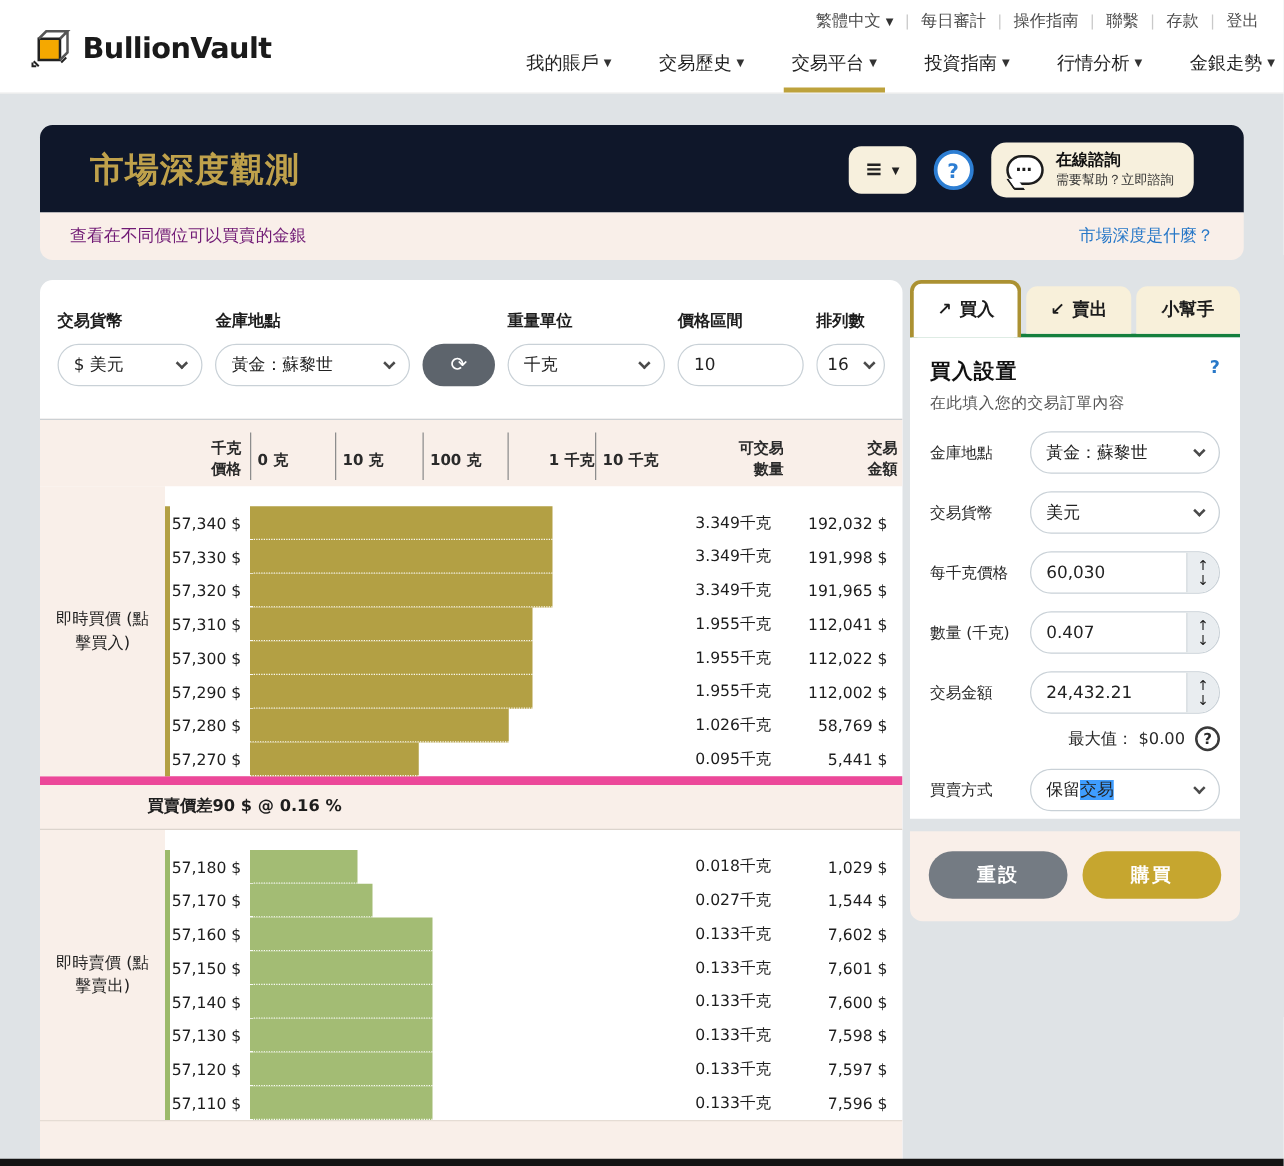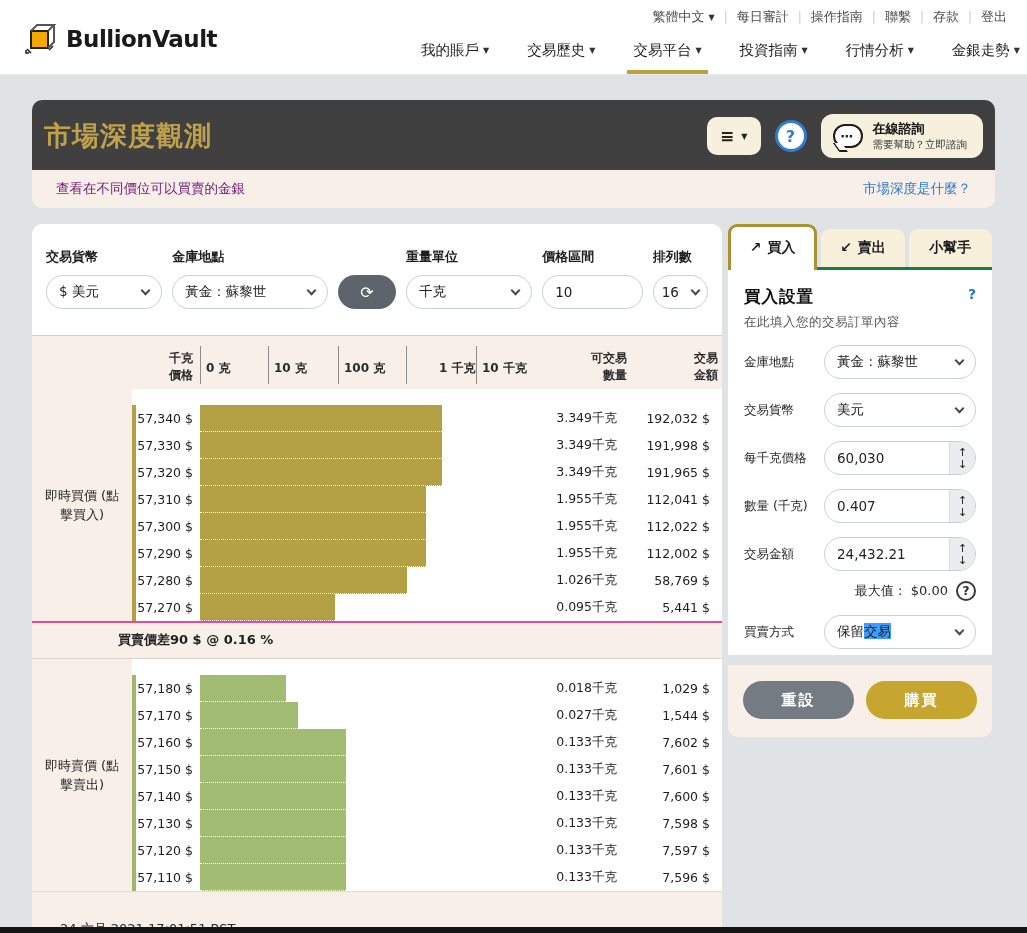--- a/index.html
+++ b/index.html
@@ -19,21 +19,21 @@
   .util-link { cursor:pointer; }
   .util-link .caret { font-size:8px; color:#333; margin-left:4px; vertical-align:1px; }
   .main-nav { position:absolute; right:5px; bottom:0; display:flex; gap:34px; }
   .nav-item { font-size:14.5px; color:#1f1f1f; padding:8px 2px 14px; cursor:pointer; position:relative; }
   .nav-item .caret { font-size:8px; color:#333; margin-left:4px; vertical-align:2px; }
   .nav-item.active::after { content:""; position:absolute; left:-4px; right:-4px; bottom:0; height:4px; background:#bda23c; }
 
   
   .page { padding:25px 32px 0 32px; }
 
-  .title-card { background:#404040; border-radius:10px 10px 0 0; padding:14px 12px 12px; display:flex; align-items:center; }
+  .title-card { background:#0f172a; border-radius:10px 10px 0 0; padding:14px 40px 12px; display:flex; align-items:center; }
   .page-title { color:#bfa14b; font-size:27px; font-weight:bold; letter-spacing:1px; }
   .title-actions { margin-left:auto; display:flex; align-items:center; gap:14px; }
   .menu-btn { background:#f7f0dd; border-radius:10px; height:38px; padding:0 13px; display:flex; align-items:center; gap:7px; cursor:pointer; }
   .menu-btn .bars { font-size:17px; color:#222; font-weight:bold; }
   .menu-btn .caret { font-size:8px; color:#222; }
   .help-circle { width:32px; height:32px; border-radius:50%; border:3px solid #2d7ed3; color:#2d7ed3; font-weight:bold; font-size:16px; display:flex; align-items:center; justify-content:center; cursor:pointer; background:#fff; }
   .chat-btn { background:#f7f0dd; border-radius:12px; height:44px; padding:0 16px 0 12px; display:flex; align-items:center; gap:10px; cursor:pointer; }
   .bubble { width:30px; height:24px; border:2.5px solid #1c1c1c; border-radius:12px; position:relative; display:flex; align-items:center; justify-content:center; font-size:13px; font-weight:bold; color:#1c1c1c; background:#fff; letter-spacing:1px; }
   .bubble::after { content:""; position:absolute; left:1px; bottom:-6px; width:7px; height:7px; border-left:2.5px solid #1c1c1c; border-bottom:2.5px solid #1c1c1c; transform:skewX(35deg); background:#fff; border-bottom-left-radius:2px; }
   .chat-text { display:flex; flex-direction:column; line-height:1.25; }
@@ -72,21 +72,21 @@
   .drows.sell { border-left-color:#9cb96a; }
   .drow { display:grid; grid-template-columns:64px 342px 95px 85px; height:27px; align-items:center; cursor:pointer; }
   .dprice { text-align:right; padding-right:7px; font-size:12.5px; color:#1e1e1e; }
   .dbar-area { align-self:stretch; position:relative; }
   .dbar { height:100%; border-bottom:1px dotted rgba(255,255,255,.95); }
   .dbar.buy { background:#b3a044; }
   .dbar.sell { background:#a3bc74; }
   .dqty { text-align:right; padding-right:20px; font-size:12.5px; color:#1e1e1e; }
   .damt { text-align:right; padding-right:12px; font-size:12.5px; color:#1e1e1e; }
 
-  .spread-row { background:#f9efe9; border-top:2px solid #ec4899; border-bottom:1px solid #dcd4cd; padding:8px 0 9px 86px; font-size:13px; font-weight:bold; color:#1e1e1e; }
+  .spread-row { background:#f9efe9; border-top:7px solid #ec4899; border-bottom:1px solid #dcd4cd; padding:8px 0 9px 86px; font-size:13px; font-weight:bold; color:#1e1e1e; }
   .timestamp-row { background:#f9efe9; border-top:1px solid #e5dcd4; padding:28px 0 44px 28px; font-size:13px; color:#2a2a2a; }
 
   
   .order-panel { width:264px; }
   .ptabs { display:flex; align-items:flex-end; border-bottom:3px solid #15803d; gap:4px; }
   .ptab { background:#f8f0da; border-radius:9px 9px 0 0; padding:10px 12px; font-size:14px; font-weight:bold; color:#1c1c1c; cursor:pointer; white-space:nowrap; flex:1; text-align:center; }
   .ptab .ticon { margin-right:6px; font-weight:bold; }
   .ptab.active { background:#fff; border:3px solid #ab9132; border-bottom:none; margin-bottom:-3px; padding:12px 12px 13px; }
   .panel-body { background:#fff; padding:16px 16px 6px; }
   .pform-head { display:flex; align-items:flex-start; }

